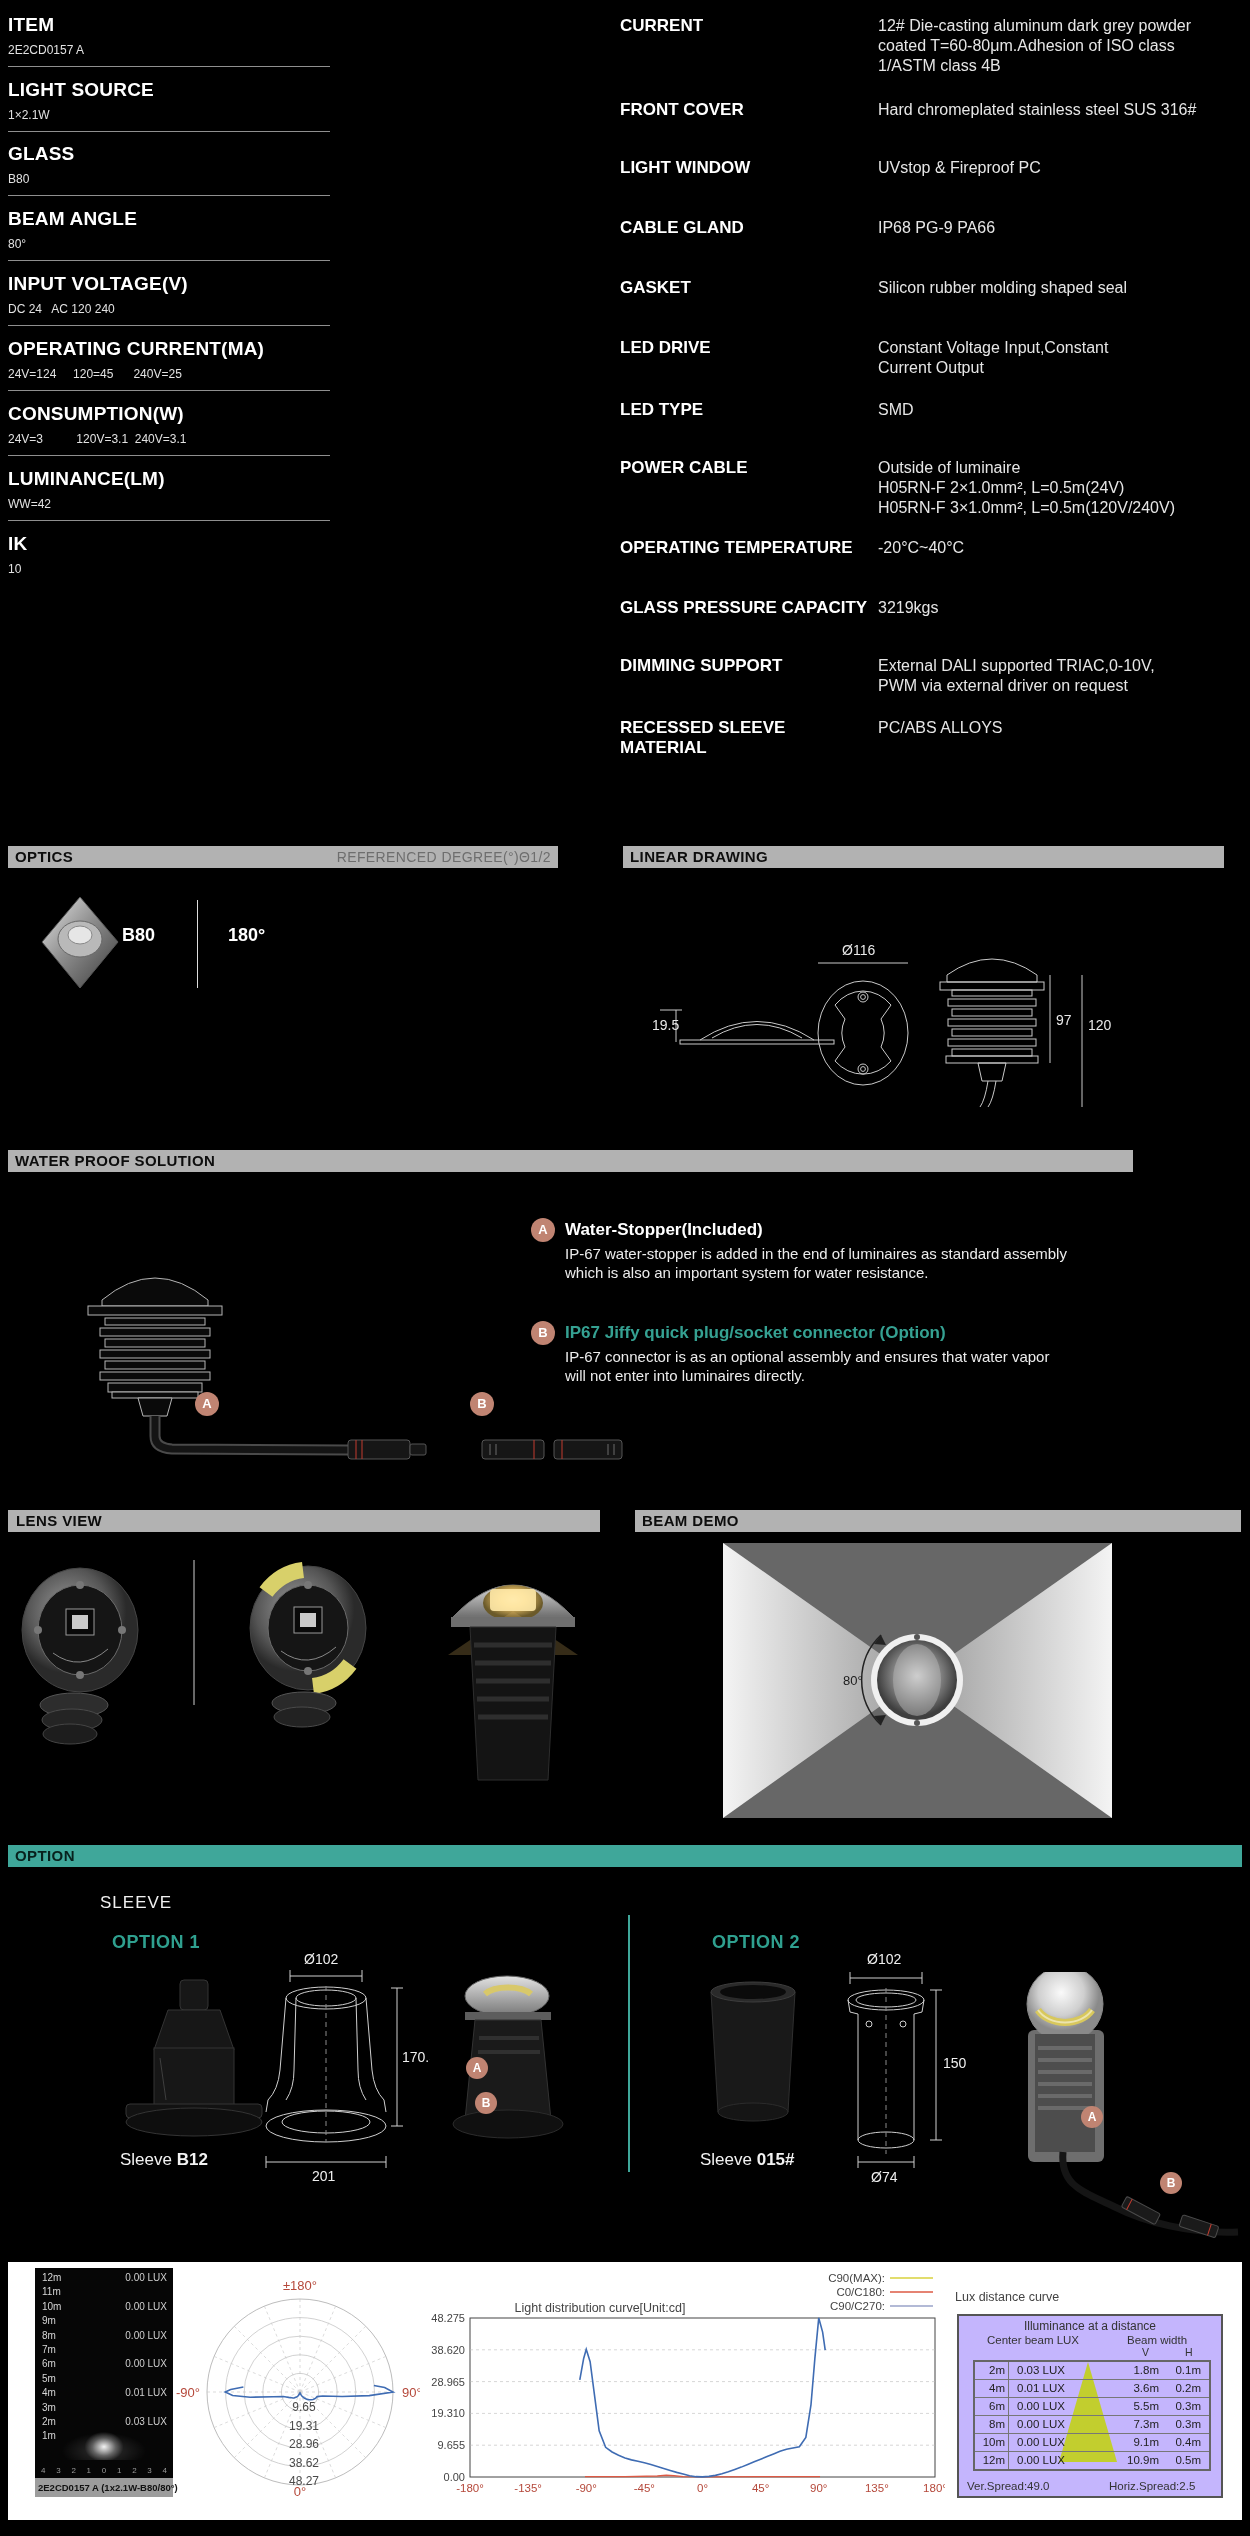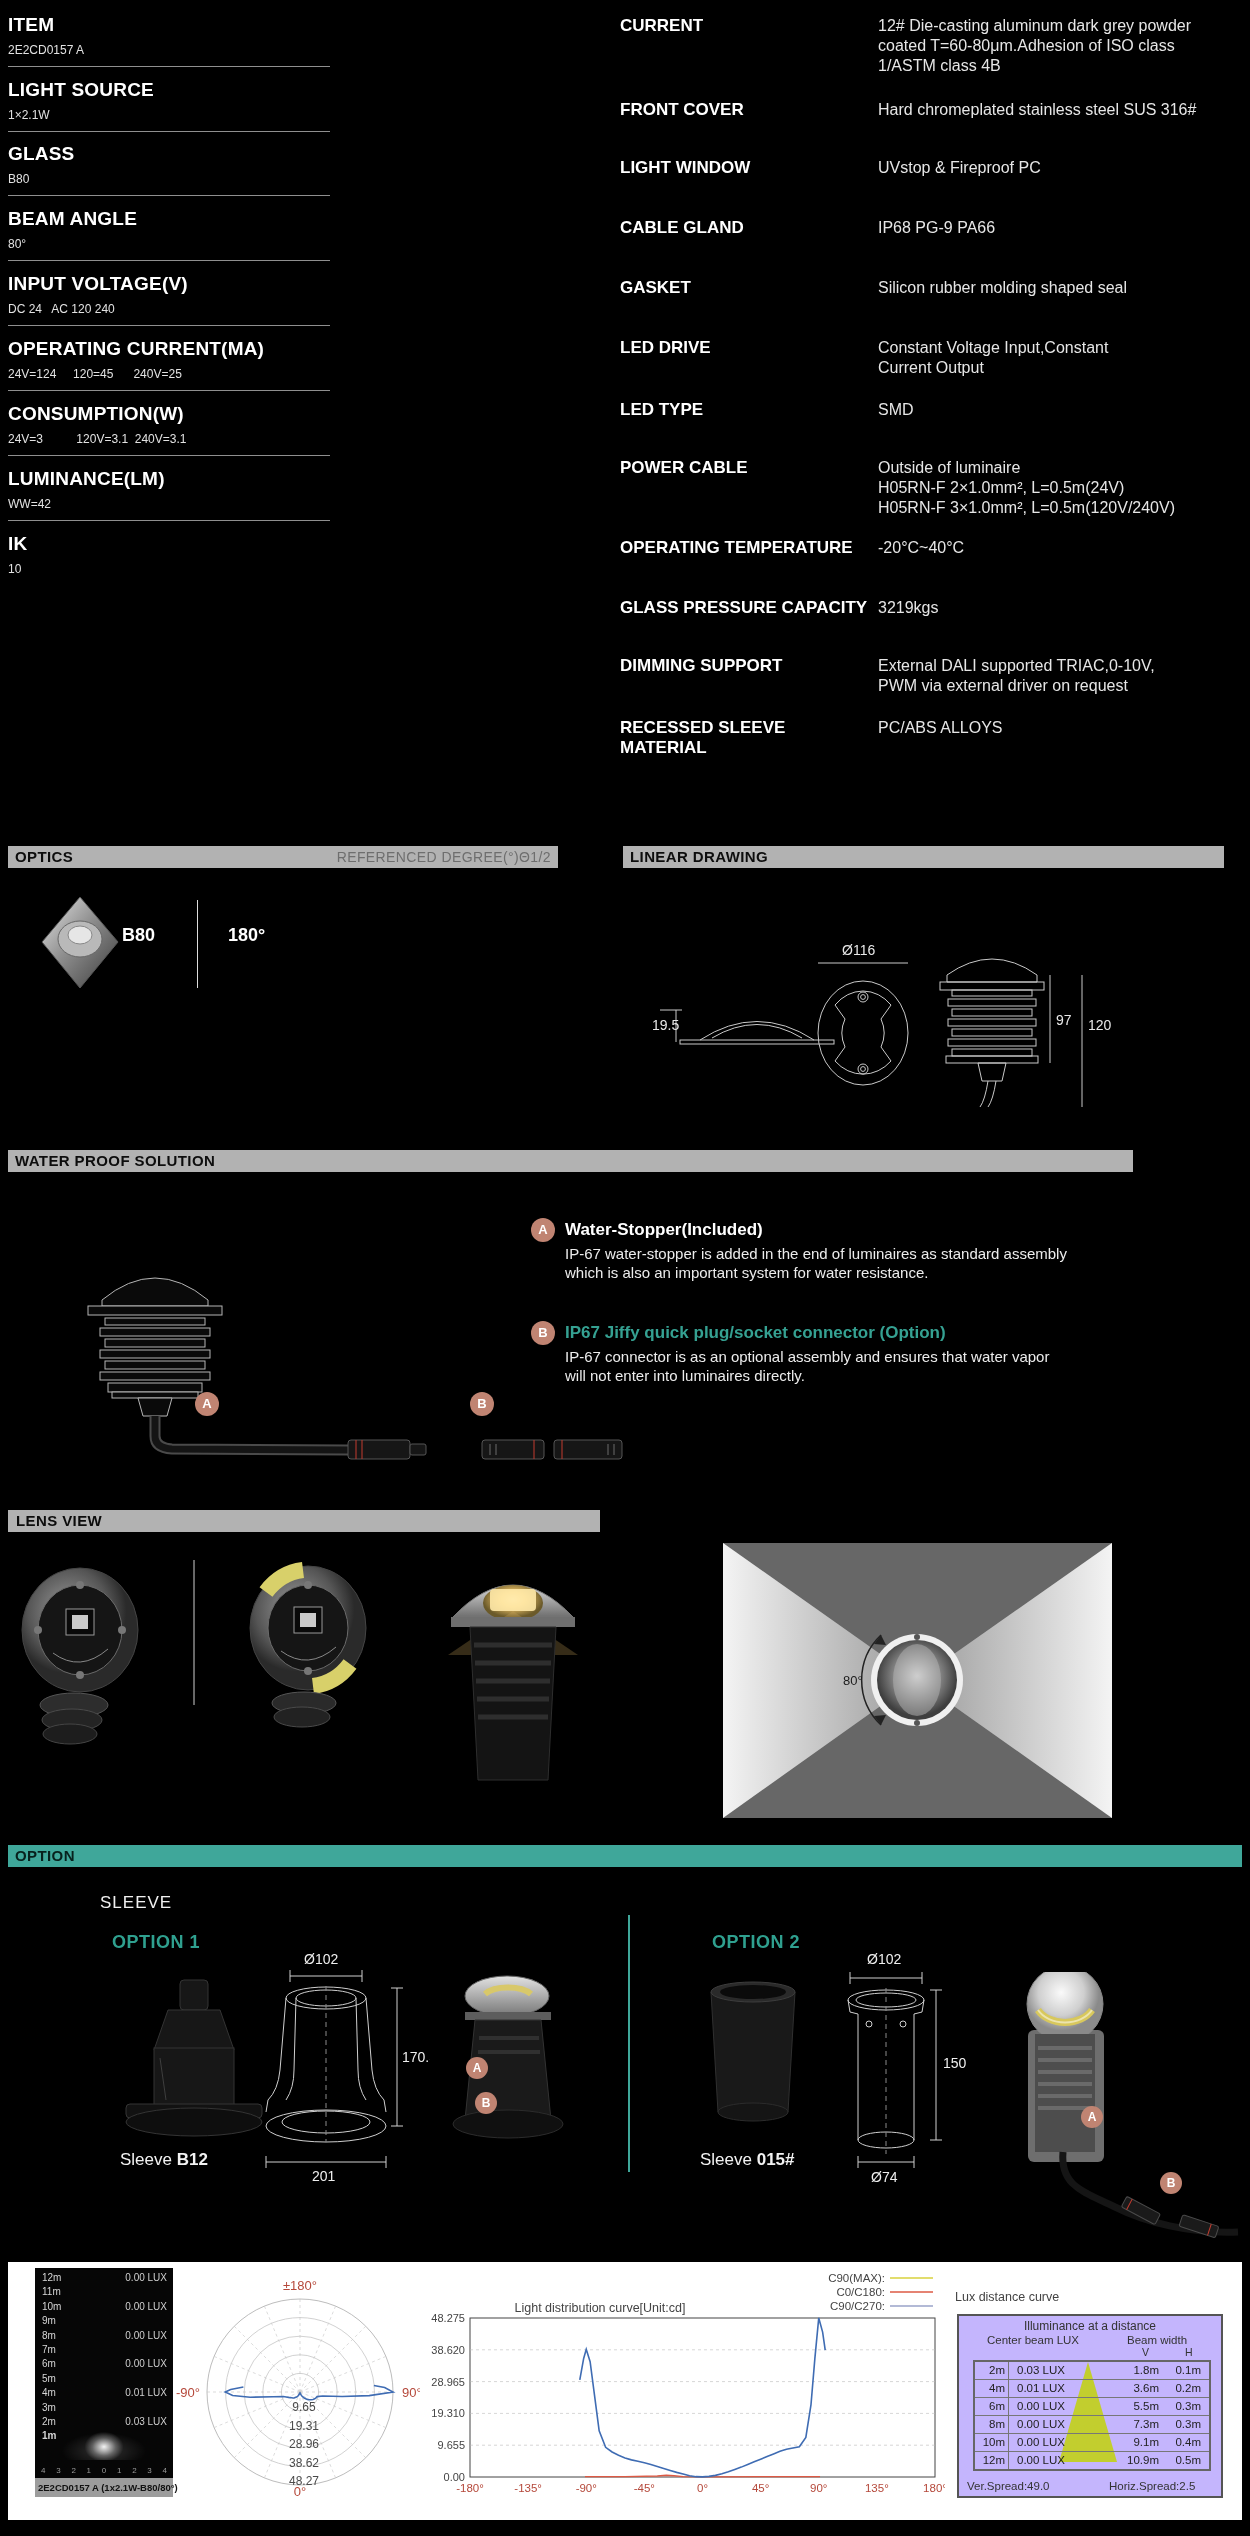--- a/index.html
+++ b/index.html
@@ -304,20 +304,23 @@
   <div class="badge" style="left:531px;top:1321px;">B</div>
   <div class="abs wp-title teal-t" style="left:565px;top:1323px;color:#35a192;">IP67 Jiffy quick plug/socket connector (Option)</div>
   <div class="abs wp-body" style="left:565px;top:1343px;">
     <div>IP-67 connector is as an optional assembly and ensures that water vapor</div>
     <div>will not enter into luminaires directly.</div>
   </div>
 
   <div class="bar" style="left:8px;top:1510px;width:592px;padding-left:8px;">
     <span>LENS VIEW</span>
   </div>
+  <div class="bar" style="left:635px;top:1510px;width:606px;">
+    <span>BEAM DEMO</span>
+  </div>
 
   <svg class="abs" style="left:8px;top:1545px;" width="612" height="260">
     <defs>
       <radialGradient id="gl1" cx=".4" cy=".35">
           <stop offset="0" stop-color="#9c9c9c"></stop>
           <stop offset=".7" stop-color="#555"></stop>
           <stop offset="1" stop-color="#2a2a2a"></stop>
         </radialGradient>
       <radialGradient id="gl3" cx=".5" cy=".4">
           <stop offset="0" stop-color="#fff4c8"></stop>
@@ -587,21 +590,21 @@
     <span class="v">0.01 LUX</span>
   </div>
         <div class="lux-row" style="top: 133.6px;">
     <span class="d">3m</span>
     <span class="v"></span>
   </div>
         <div class="lux-row" style="top: 148px;">
     <span class="d">2m</span>
     <span class="v">0.03 LUX</span>
   </div>
-        <div class="lux-row" style="top: 162.4px; font-weight: bold;">
+        <div class="lux-row" style="top: 162.4px;">
     <span class="d">1m</span>
     <span class="v"></span>
   </div>
       </div>
     <div id="lux-scale">
         <span>4</span>
         <span>3</span>
         <span>2</span>
         <span>1</span>
         <span>0</span>

